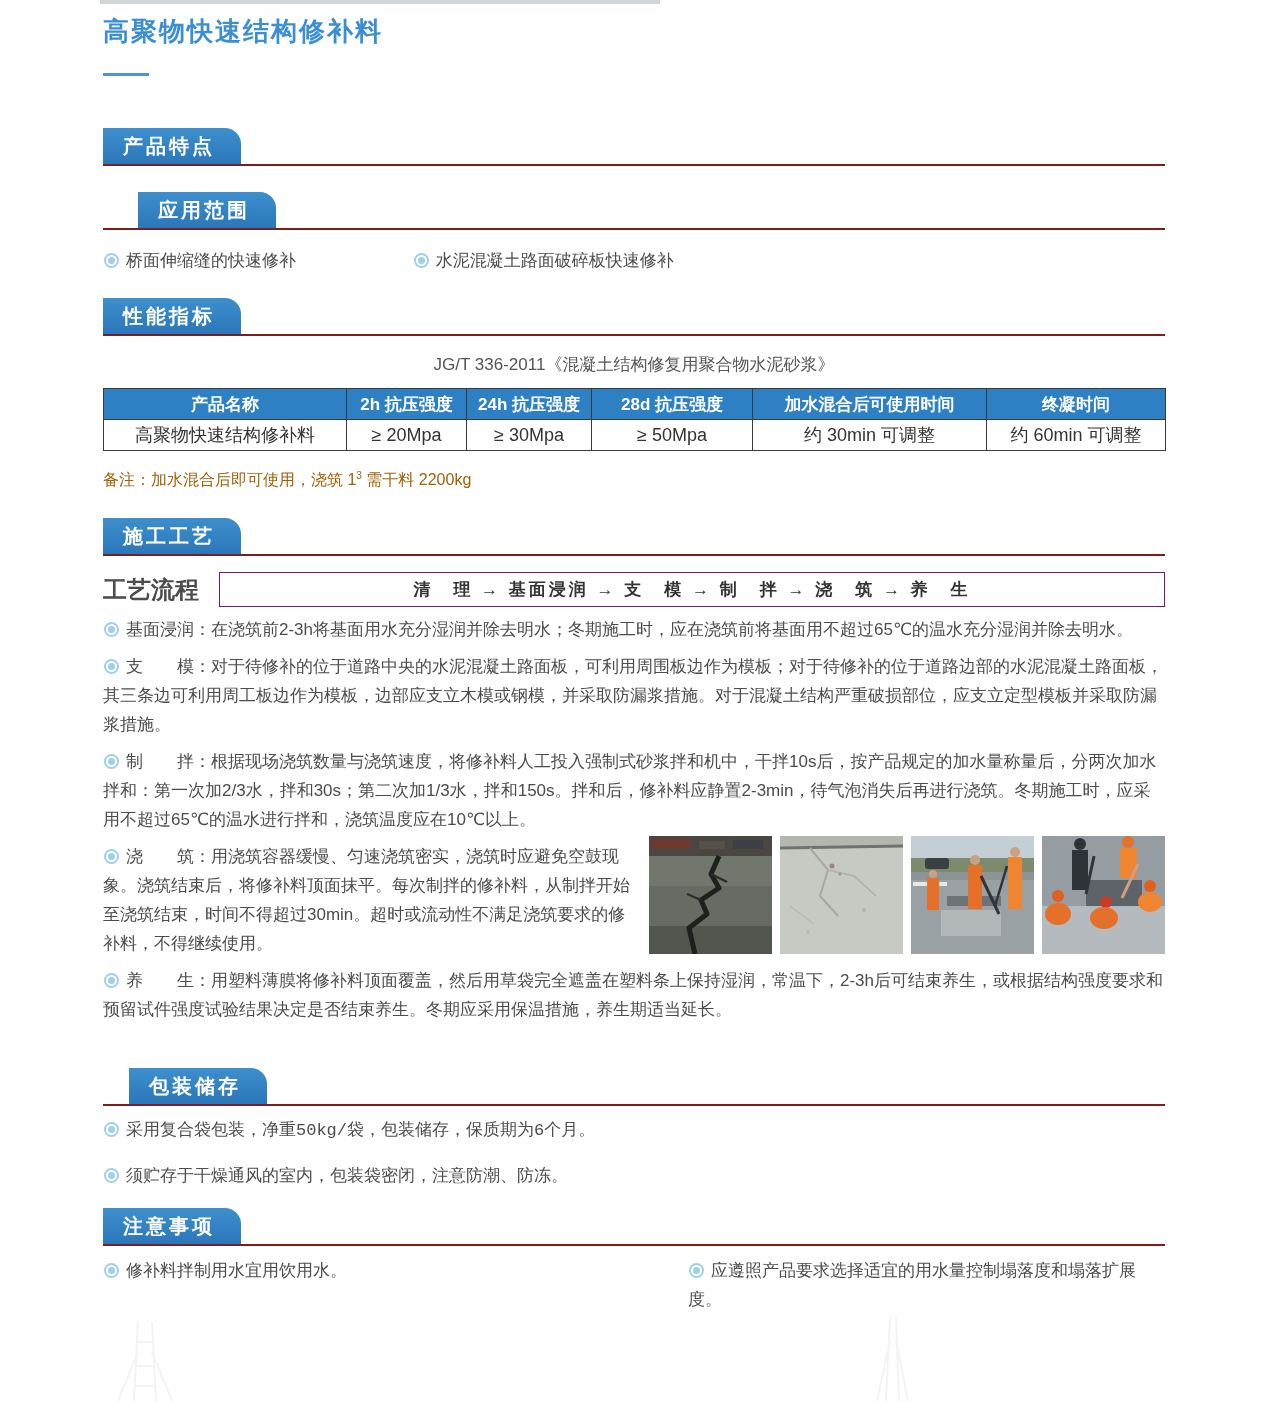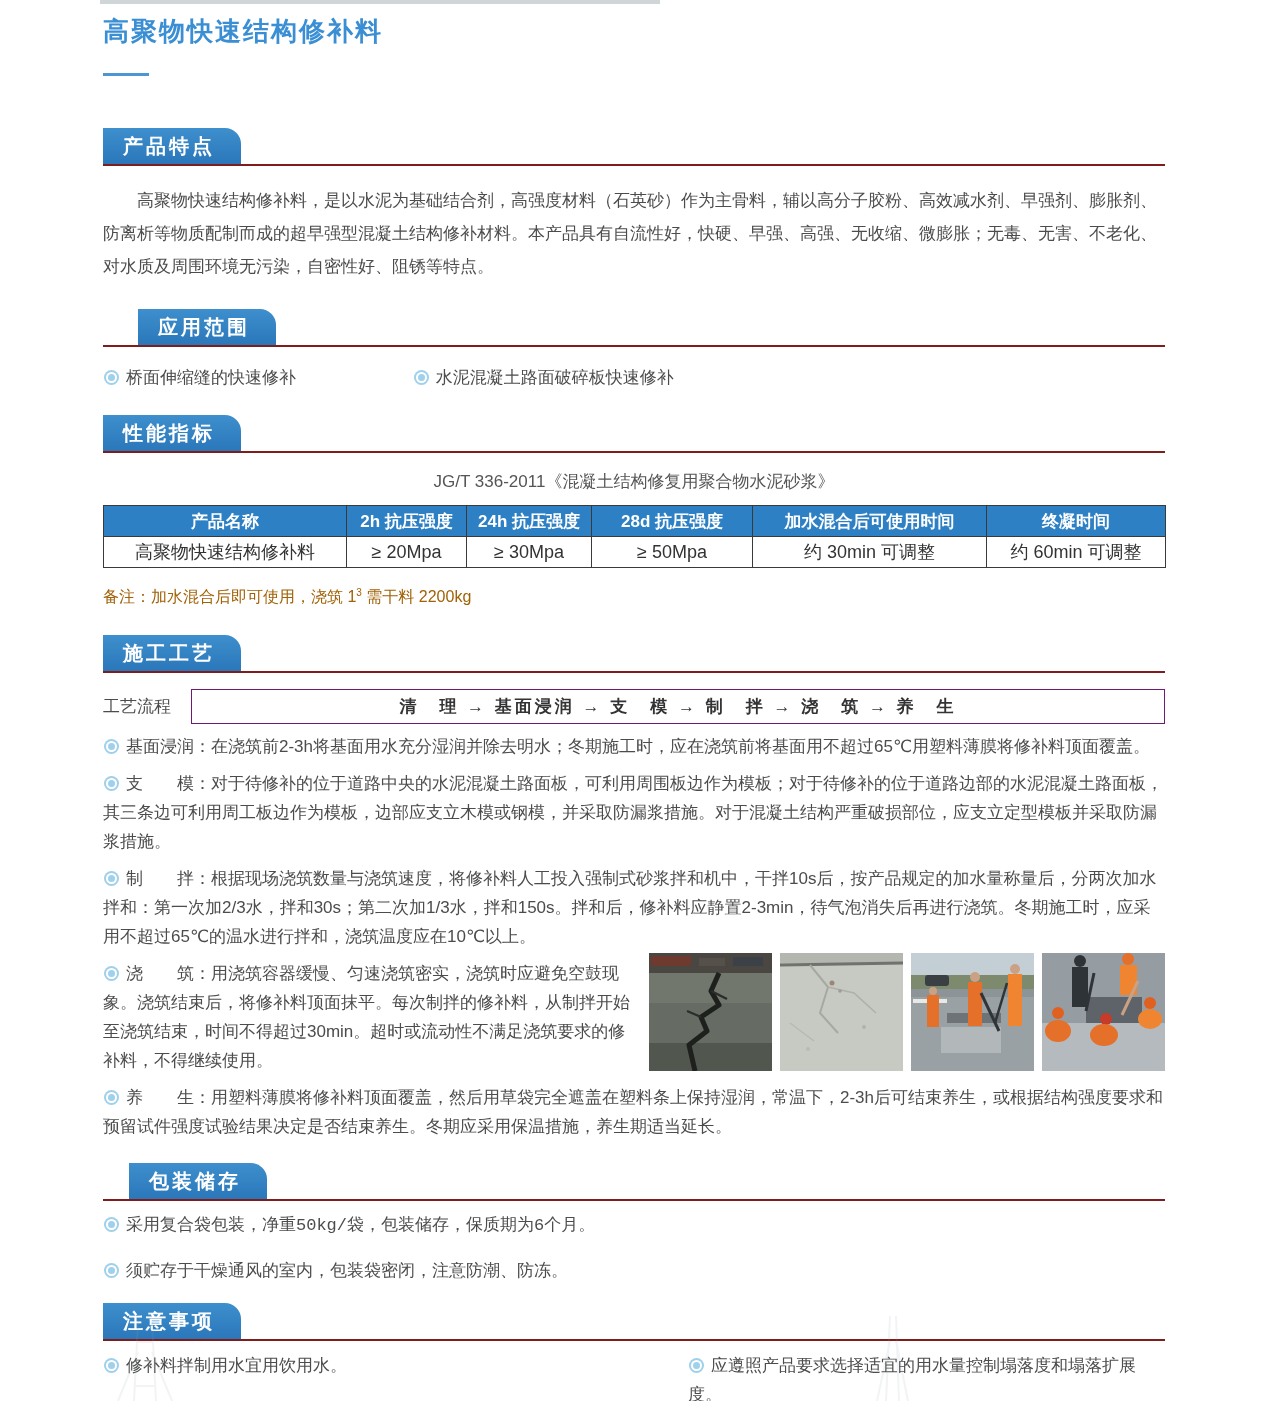--- a/index.html
+++ b/index.html
@@ -15,41 +15,41 @@
   .sec{border-bottom:2px solid #7f1d1d;line-height:0;}
   .sec .tab{
     display:inline-block;background:linear-gradient(#3e8fcd,#2a77ba);color:#fff;
     font-size:20px;font-weight:700;letter-spacing:3px;line-height:1;
     padding:8px 26px 8px 20px;border-radius:0 16px 0 0;
   }
   .sec-features{margin-top:52px;}
   .sec-apps{margin-top:26px;padding-left:35px;}
   .sec-perf{margin-top:24px;}
   .sec-process{margin-top:26px;}
-  .sec-pack{margin-top:22px;padding-left:26px;}
+  .sec-pack{margin-top:44px;padding-left:26px;}
   .sec-notes{margin-top:14px;}
 
   .para{font-size:17px;line-height:33px;color:#4c4c4c;text-indent:2em;margin:18px 0 0;}
 
   .bullet{
     display:inline-block;width:7px;height:7px;border-radius:50%;background:#9fd0ec;
     box-shadow:0 0 0 2px #ffffff,0 0 0 4px #9fd0ec;margin:0 11px 0 5px;vertical-align:2px;
   }
   .app-row{margin-top:18px;font-size:17px;color:#4c4c4c;line-height:26px;}
   .app-item-first{display:inline-block;width:305px;}
 
   .standard{text-align:center;font-size:17px;color:#555;margin-top:16px;line-height:26px;}
   table.perf{border-collapse:collapse;table-layout:fixed;width:1062px;margin-top:10px;}
   table.perf th{background:#2e80c4;color:#fff;font-size:17px;font-weight:700;border:1px solid #3a3a3a;height:30px;padding:0 2px;}
   table.perf td{background:#fff;color:#333;font-size:18px;border:1px solid #3a3a3a;height:30px;text-align:center;padding:0 2px;}
   .note-line{font-size:16px;color:#a16207;margin-top:13px;line-height:24px;}
   .note-line sup{font-size:10px;}
 
   .flow-row{display:flex;align-items:center;gap:20px;margin-top:16px;}
-  .flow-label{font-size:17px;color:#4c4c4c;white-space:nowrap;}
+  .flow-label{font-size:24px;color:#4c4c4c;white-space:nowrap;font-weight:bold;}
   .flow-box{flex:1;border:1px solid #701a75;text-align:center;font-size:17px;font-weight:600;color:#333;padding:5px 0;letter-spacing:3px;}
 
   .steps{margin-top:4px;}
   .step{font-size:17px;line-height:29px;color:#4c4c4c;margin:8px 0 0;}
   .step-clear{clear:both;}
 
   .photos{float:right;width:516px;display:flex;gap:8px;margin:2px 0 6px 14px;}
   .photo{width:123px;height:118px;overflow:hidden;}
   .photo svg{display:block;}
 
@@ -66,21 +66,20 @@
 <div class="top-strip"></div>
 
 <div class="content">
 
   <div class="page-title">高聚物快速结构修补料</div>
   <div class="title-underline"></div>
 
   <div class="sec sec-features">
     <span class="tab">产品特点</span>
   </div>
-  <p class="para">高聚物快速结构修补料，是以水泥为基础结合剂，高强度材料（石英砂）作为主骨料，辅以高分子胶粉、高效减水剂、早强剂、膨胀剂、防离析等物质配制而成的超早强型混凝土结构修补材料。本产品具有自流性好，快硬、早强、高强、无收缩、微膨胀；无毒、无害、不老化、对水质及周围环境无污染，自密性好、阻锈等特点。</p>
 
   <div class="sec sec-apps">
     <span class="tab">应用范围</span>
   </div>
   <div class="app-row">
     <span class="app-item-first"><span class="bullet"></span><span>桥面伸缩缝的快速修补</span></span>
     <span><span class="bullet"></span><span>水泥混凝土路面破碎板快速修补</span></span>
   </div>
 
   <div class="sec sec-perf">
@@ -119,21 +118,21 @@
 
   <div class="sec sec-process">
     <span class="tab">施工工艺</span>
   </div>
   <div class="flow-row">
     <span class="flow-label">工艺流程</span>
     <span class="flow-box">清　理 → 基面浸润 → 支　模 → 制　拌 → 浇　筑 → 养　生</span>
   </div>
 
   <div class="steps">
-    <p class="step"><span class="bullet"></span><span>基面浸润：</span><span>在浇筑前2-3h将基面用水充分湿润并除去明水；冬期施工时，应在浇筑前将基面用不超过65℃用塑料薄膜将修补料顶面覆盖。</span></p>
+    <p class="step"><span class="bullet"></span><span>基面浸润：</span><span>在浇筑前2-3h将基面用水充分湿润并除去明水；冬期施工时，应在浇筑前将基面用不超过65℃的温水充分湿润并除去明水。</span></p>
     <p class="step"><span class="bullet"></span><span>支　　模：</span><span>对于待修补的位于道路中央的水泥混凝土路面板，可利用周围板边作为模板；对于待修补的位于道路边部的水泥混凝土路面板，其三条边可利用周工板边作为模板，边部应支立木模或钢模，并采取防漏浆措施。对于混凝土结构严重破损部位，应支立定型模板并采取防漏浆措施。</span></p>
     <p class="step"><span class="bullet"></span><span>制　　拌：</span><span>根据现场浇筑数量与浇筑速度，将修补料人工投入强制式砂浆拌和机中，干拌10s后，按产品规定的加水量称量后，分两次加水拌和：第一次加2/3水，拌和30s；第二次加1/3水，拌和150s。拌和后，修补料应静置2-3min，待气泡消失后再进行浇筑。冬期施工时，应采用不超过65℃的温水进行拌和，浇筑温度应在10℃以上。</span></p>
 
     <div class="photos">
       <div class="photo">
         <svg width="123" height="118" viewBox="0 0 123 118">
           <rect width="123" height="118" fill="#666c63"></rect>
           <rect width="123" height="20" fill="#4a4742"></rect>
           <rect x="2" y="3" width="40" height="10" fill="#6e3a30"></rect>
           <rect x="50" y="5" width="26" height="8" fill="#55504a"></rect>

